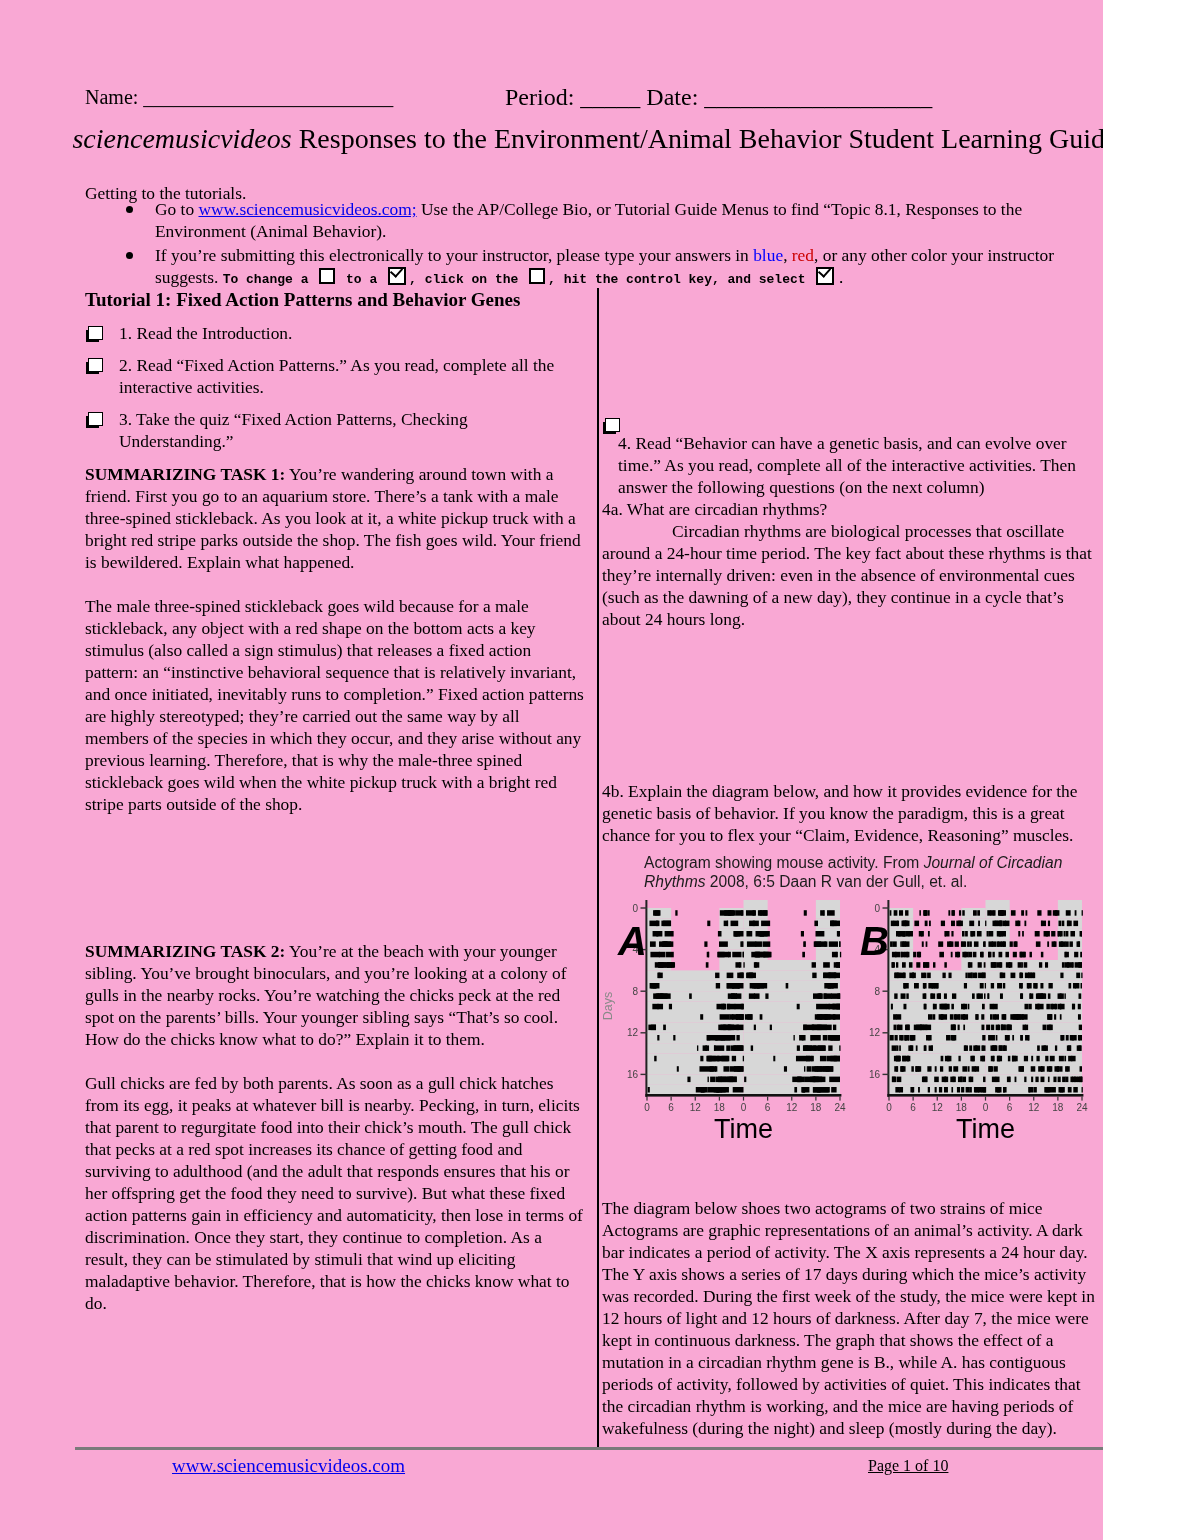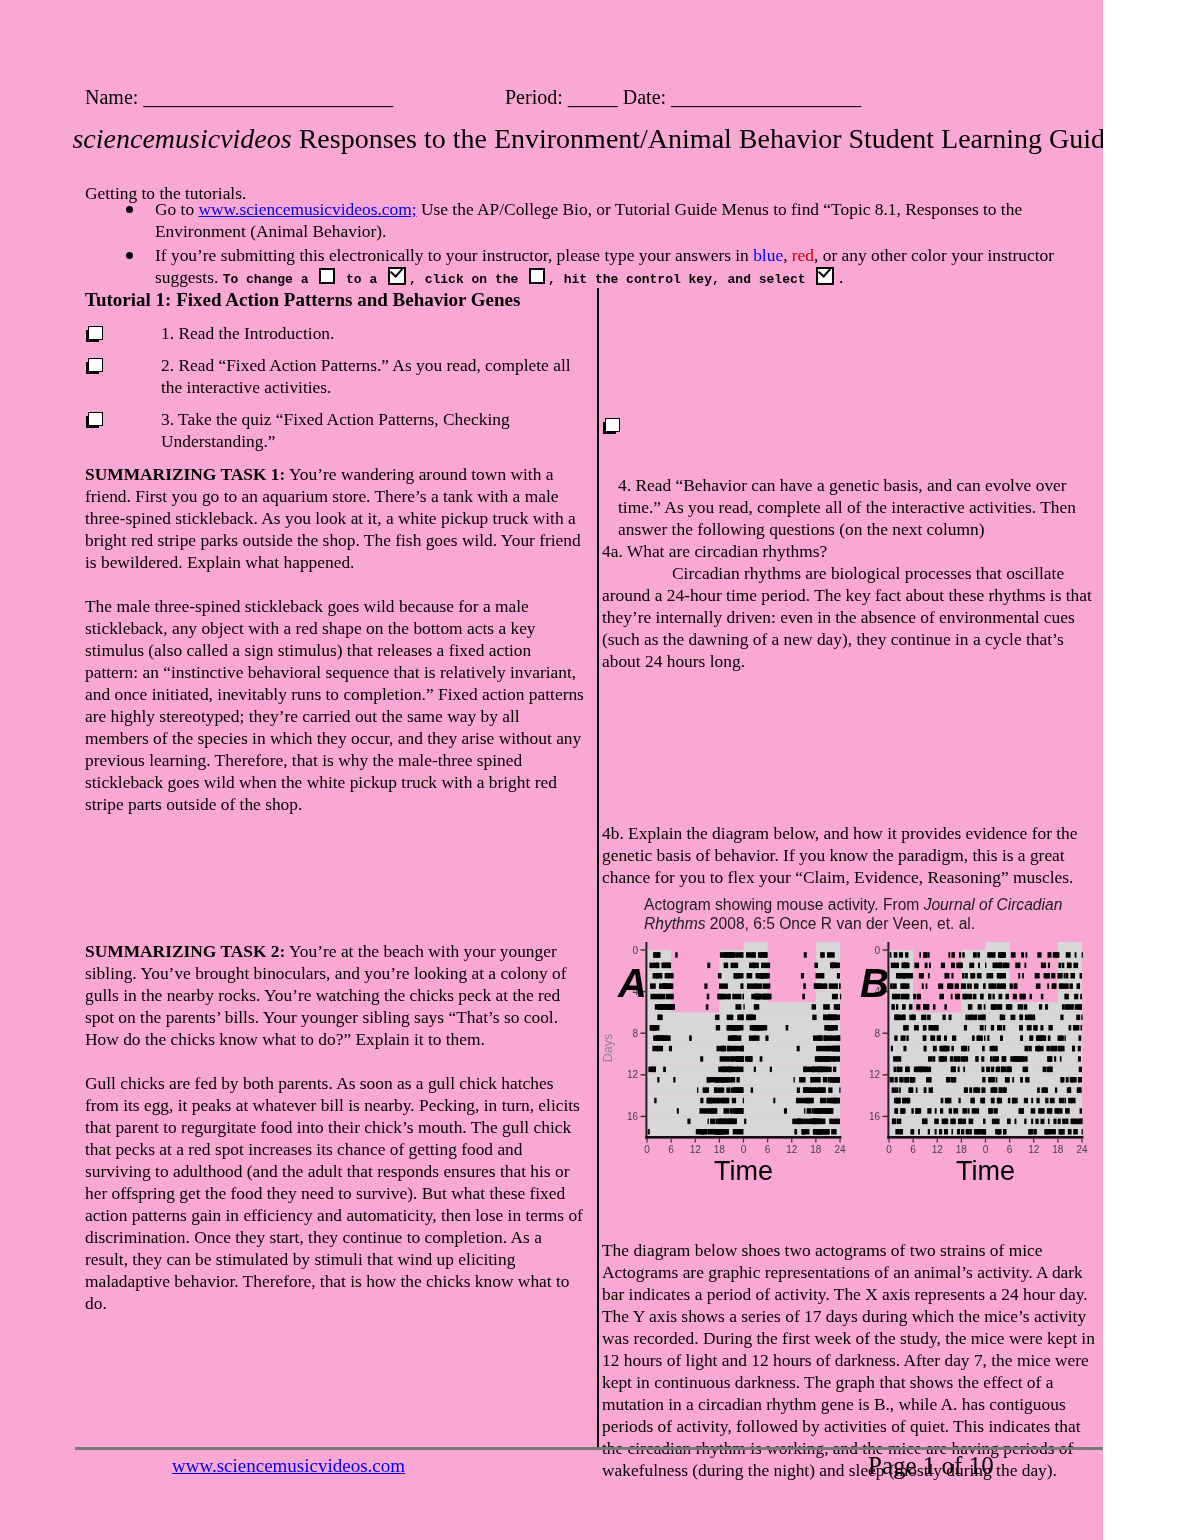--- a/index.html
+++ b/index.html
@@ -1,55 +1,55 @@
 <!DOCTYPE html>
 <html><head>
 <meta charset="utf-8">
 <style>
   html,body{margin:0;padding:0;background:#fff;}
   .page{position:relative;width:1103px;height:1540px;background:#f9a8d4;overflow:hidden;
         font-family:"Liberation Serif", serif;color:#000;font-size:17.4px;line-height:22px;}
   
   .hdr-name{position:absolute;left:85px;top:86px;font-size:20px;}
-  .hdr-pd{position:absolute;left:505px;top:86px;font-size:20px;}
+  .hdr-pd{position:absolute;left:505px;top:86px;font-size:24px;}
   .title{position:absolute;left:0;top:128px;width:1190px;text-align:center;font-size:28px;}
   .title .it{font-style:italic;}
   .lead{position:absolute;left:85px;top:182px;}
   .bullets{position:absolute;left:120px;top:198px;width:940px;margin:0;padding:0;list-style:none;}
   .bullets li{position:relative;padding-left:35px;width:905px;margin-bottom:2px;}
   .bullets li .dot{position:absolute;left:6px;top:8px;width:7px;height:7px;border-radius:50%;background:#000;}
   .bsans{font-family:Liberation Mono, monospace;font-weight:bold;font-size:13px;}
   .cbx{display:inline-block;width:12px;height:12px;border:2px solid #000;margin:0 3px;vertical-align:-1px;position:relative;background:#fff;}
   .cbx.checked{width:14px;height:14px;border:2.4px solid #000;vertical-align:-2px;}
   .cbx.checked:after{content:"";position:absolute;left:1px;top:-2px;width:9px;height:6px;
       border-left:2.6px solid #000;border-bottom:2.6px solid #000;transform:rotate(-48deg);}
   
   .divider{position:absolute;left:597px;top:288px;width:2px;height:1159px;background:#000;}
   .colL{position:absolute;left:85px;top:288px;width:500px;}
   .colR{position:absolute;left:602px;top:414px;width:503px;}
   .colL h2{margin:0;font-size:19px;line-height:24px;}
-  .check-item{display:flex;margin-top:10px;gap:42px;}
+  .check-item{display:flex;margin-top:10px;}
   .cb{flex:0 0 auto;width:13px;height:12px;border:1.8px solid #000;box-shadow:-3px 3px 0 -1px #000;margin:4px 0 0 3px;background:#fff;}
   .check-item .ci-text{margin-left:16px;}
   .para{margin:0;}
   .mt-task1{margin-top:11px;}
   .mt-ans{margin-top:22px;}
   .mt-task2{margin-top:125px;}
   .q4a{margin-top:0;}
   .a4a{text-indent:70px;}
   .q4b{margin-top:150px;}
   .caption{margin:7px 0 0 42px;width:452px;font-family:"Liberation Sans", sans-serif;
            font-size:15.6px;line-height:19px;color:#1c1c1c;}
   .caption .it{font-style:italic;}
   .figure{margin-top:2px;}
   .expl{margin-top:47px;}
   
   .foot-rule{position:absolute;left:75px;top:1447px;width:1040px;height:3px;background:#7a7a7a;}
   .foot-link{position:absolute;left:172px;top:1455px;font-size:19px;text-decoration:underline;}
-  .foot-page{position:absolute;left:868px;top:1455px;font-size:25px;}
+  .foot-page{position:absolute;left:868px;top:1455px;font-size:16px;text-decoration:underline;}
   a.link{text-decoration:underline;cursor:pointer;}
 </style>
 </head>
 <body>
 
 <div class="page">
 
   <div class="hdr-name">
     <span>Name:</span>
     <span>_________________________</span>
@@ -104,21 +104,21 @@
     <div class="check-item" style="margin-top:0;flex-direction:column;">
       <span class="cb"></span>
       <span class="ci-text">4. Read “Behavior can have a genetic basis, and can evolve over time.” As you read, complete all of the interactive activities. Then answer the following questions (on the next column)</span>
     </div>
 
     <p class="para q4a">4a. What are circadian rhythms?</p>
     <p class="para a4a">Circadian rhythms are biological processes that oscillate around a 24-hour time period. The key fact about these rhythms is that they’re internally driven: even in the absence of environmental cues (such as the dawning of a new day), they continue in a cycle that’s about 24 hours long.</p>
 
     <p class="para q4b">4b. Explain the diagram below, and how it provides evidence for the genetic basis of behavior. If you know the paradigm, this is a great chance for you to flex your “Claim, Evidence, Reasoning” muscles.</p>
 
-    <div class="caption"><span>Actogram showing mouse activity. From </span><span class="it">Journal of Circadian Rhythms</span><span> 2008, 6:5 Once R van der Veen, et. al.</span></div>
+    <div class="caption"><span>Actogram showing mouse activity. From </span><span class="it">Journal of Circadian Rhythms</span><span> 2008, 6:5 Daan R van der Gull, et. al.</span></div>
 
     <div class="figure">
       <svg id="actogram-svg" width="500" height="252" viewBox="0 0 500 252">
           <rect x="141.5" y="7" width="24.125" height="8" fill="#d7d7d7"></rect>
           <rect x="213.875" y="7" width="24.125" height="8" fill="#d7d7d7"></rect>
           <rect x="45" y="15" width="24.125" height="10.399999999999999" fill="#d7d7d7"></rect>
           <rect x="117.375" y="15" width="24.125" height="10.399999999999999" fill="#d7d7d7"></rect>
           <rect x="141.5" y="15" width="24.125" height="10.399999999999999" fill="#d7d7d7"></rect>
           <rect x="213.875" y="15" width="24.125" height="10.399999999999999" fill="#d7d7d7"></rect>
           <rect x="45" y="25.4" width="24.125" height="10.399999999999999" fill="#d7d7d7"></rect>

